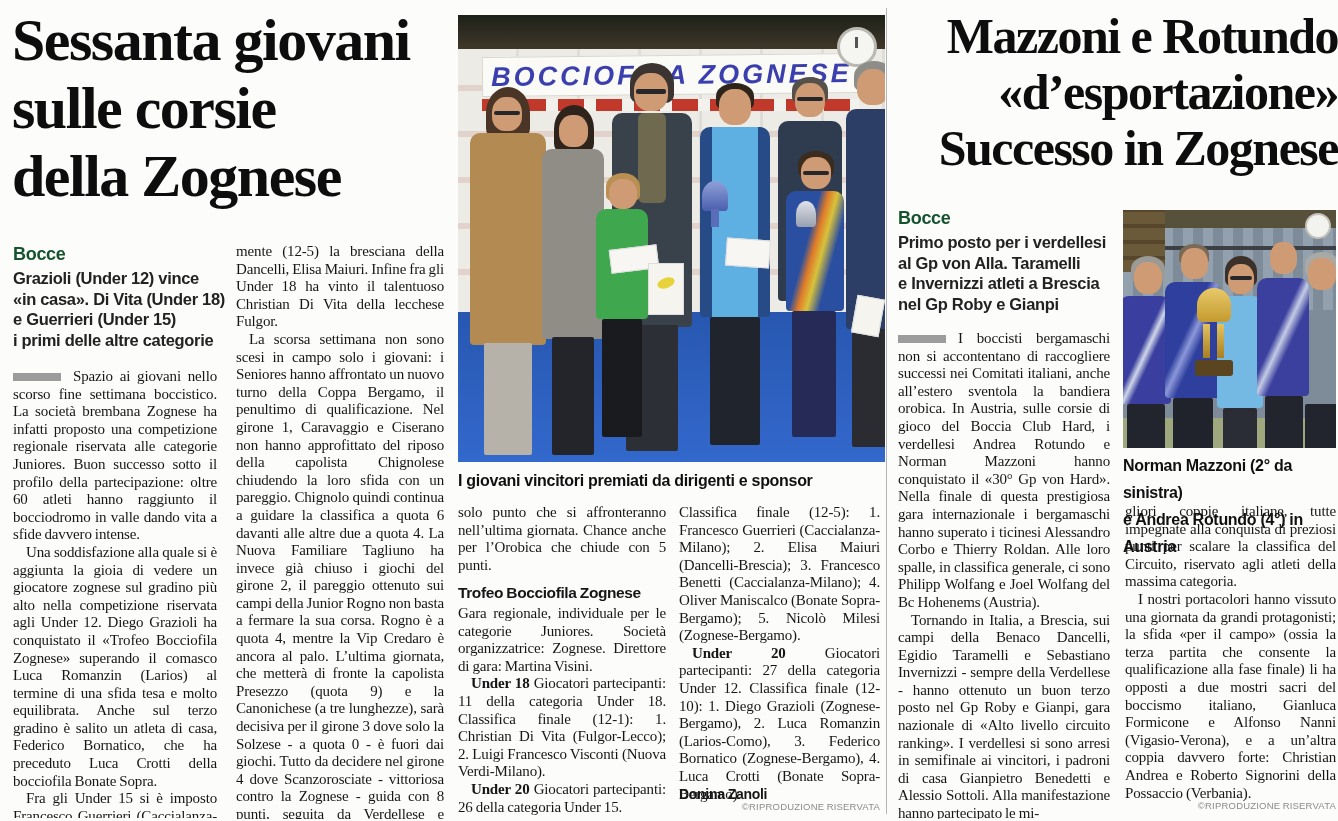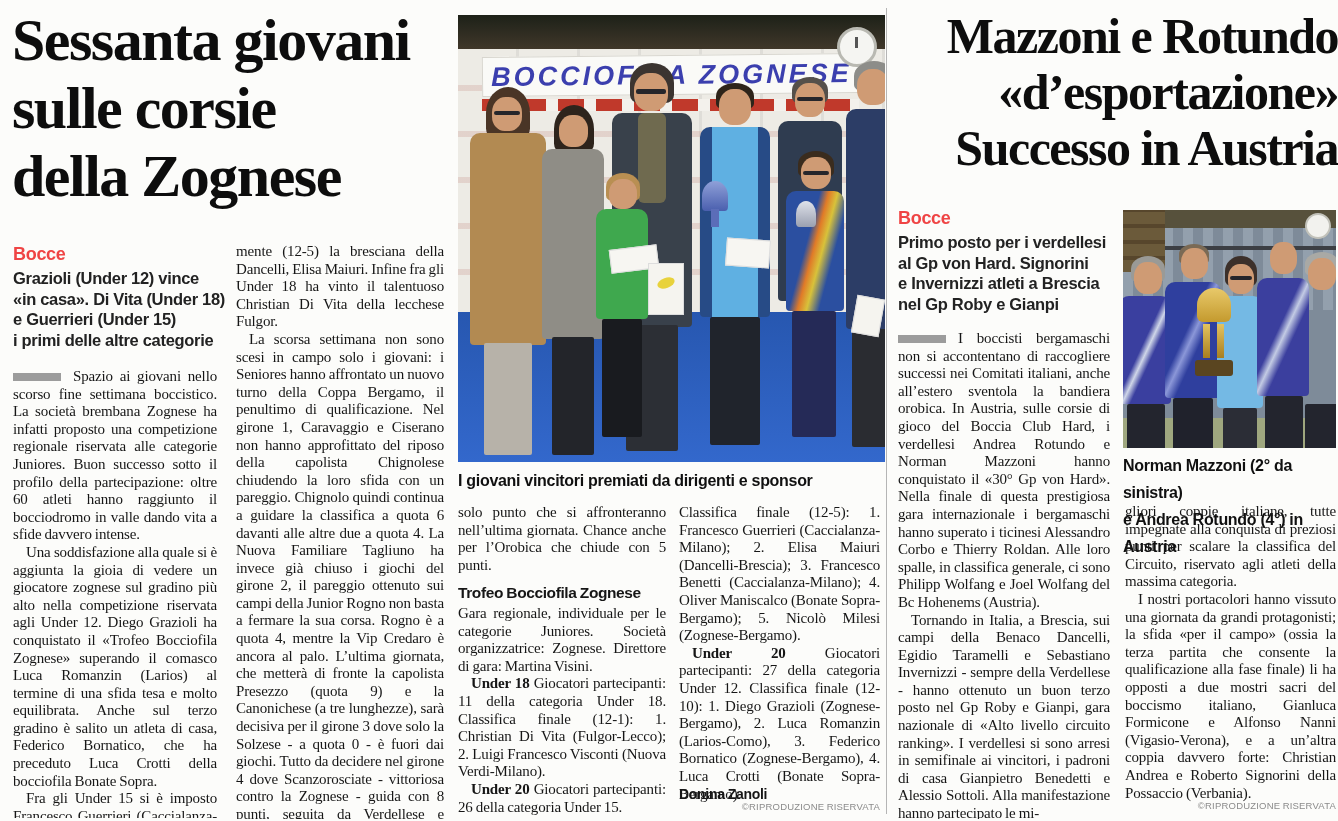--- a/index.html
+++ b/index.html
@@ -6,21 +6,21 @@
   .page{position:relative;width:1338px;height:821px;background:#fcfcfa;overflow:hidden;
         font-family:"Liberation Serif",serif;color:#161616;padding-left:43px;}
   .abs{position:absolute;}
 
   
   .headline{font-family:"Liberation Serif",serif;font-weight:700;color:#0d0d0d;letter-spacing:-1.5px;}
   .hl-left{font-size:60px;line-height:68px;}
   .hl-right{font-size:50px;line-height:56px;text-align:right;}
 
   
-  .kicker{font-family:"Liberation Sans",sans-serif;font-weight:700;font-size:18px;color:#ef4444;letter-spacing:-0.3px;}
+  .kicker{font-family:"Liberation Sans",sans-serif;font-weight:700;font-size:18px;color:#14532d;letter-spacing:-0.3px;}
   .subhead{font-family:"Liberation Sans",sans-serif;font-weight:700;font-size:16.5px;line-height:20.5px;
            color:#222;letter-spacing:-0.3px;}
 
   
   .bodycol{font-size:15px;line-height:17.6px;text-align:justify;letter-spacing:-0.15px;word-spacing:-0.5px;
            overflow:hidden;hyphens:auto;-webkit-hyphens:auto;}
   .bodycol p{margin:0;}
   .bodycol p.ind{text-indent:13px;}
   .leadbar{display:inline-block;width:48px;height:8px;background:#9c9c9c;margin-right:12px;vertical-align:baseline;}
   .colhead{font-family:"Liberation Sans",sans-serif;font-weight:700;font-size:15.5px;letter-spacing:-0.4px;
@@ -282,26 +282,26 @@
     <div class="pm-env abs"></div>
   </figure>
   <div class="abs caption" style="left:458px;top:467px;width:422px;">I giovani vincitori premiati da dirigenti e sponsor</div>
 
   <div class="abs vrule" style="left:886px;top:8px;height:806px;"></div>
 
   <section>
     <h1 class="abs headline hl-right" style="left:897px;top:8px;width:441px;margin:0;">
       <div>Mazzoni e Rotundo</div>
       <div>«d’esportazione»</div>
-      <div>Successo in Austria</div>
+      <div>Successo in Zognese</div>
     </h1>
     <div class="abs kicker" style="left:898px;top:208px;">Bocce</div>
     <div class="abs subhead" style="left:898px;top:232px;width:218px;">
       <div>Primo posto per i verdellesi</div>
-      <div>al Gp von Hard. Signorini</div>
+      <div>al Gp von Alla. Taramelli</div>
       <div>e Invernizzi atleti a Brescia</div>
       <div>nel Gp Roby e Gianpi</div>
     </div>
 
     <div class="abs bodycol" style="left:898px;top:330px;width:212px;height:489px;">
       <p><span class="leadbar"></span><span>I boccisti bergamaschi non si accontentano di raccogliere successi nei Comitati italiani, anche all’estero sventola la bandiera orobica. In Austria, sulle corsie di gioco del Boccia Club Hard, i verdellesi Andrea Rotundo e Norman Mazzoni hanno conquistato il «30° Gp von Hard». Nella finale di questa prestigiosa gara internazionale i bergamaschi hanno superato i ticinesi Alessandro Corbo e Thierry Roldan. Alle loro spalle, in classifica generale, ci sono Philipp Wolfang e Joel Wolfang del Bc Hohenems (Austria).</span></p>
       <p class="ind">Tornando in Italia, a Brescia, sui campi della Benaco Dancelli, Egidio Taramelli e Sebastiano Invernizzi - sempre della Verdellese - hanno ottenuto un buon terzo posto nel Gp Roby e Gianpi, gara nazionale di «Alto livello circuito ranking». I verdellesi si sono arresi in semifinale ai vincitori, i padroni di casa Gianpietro Benedetti e Alessio Sottoli. Alla manifestazione hanno partecipato le mi-</p>
     </div>
 
     <figure class="abs pr" style="margin:0;">

